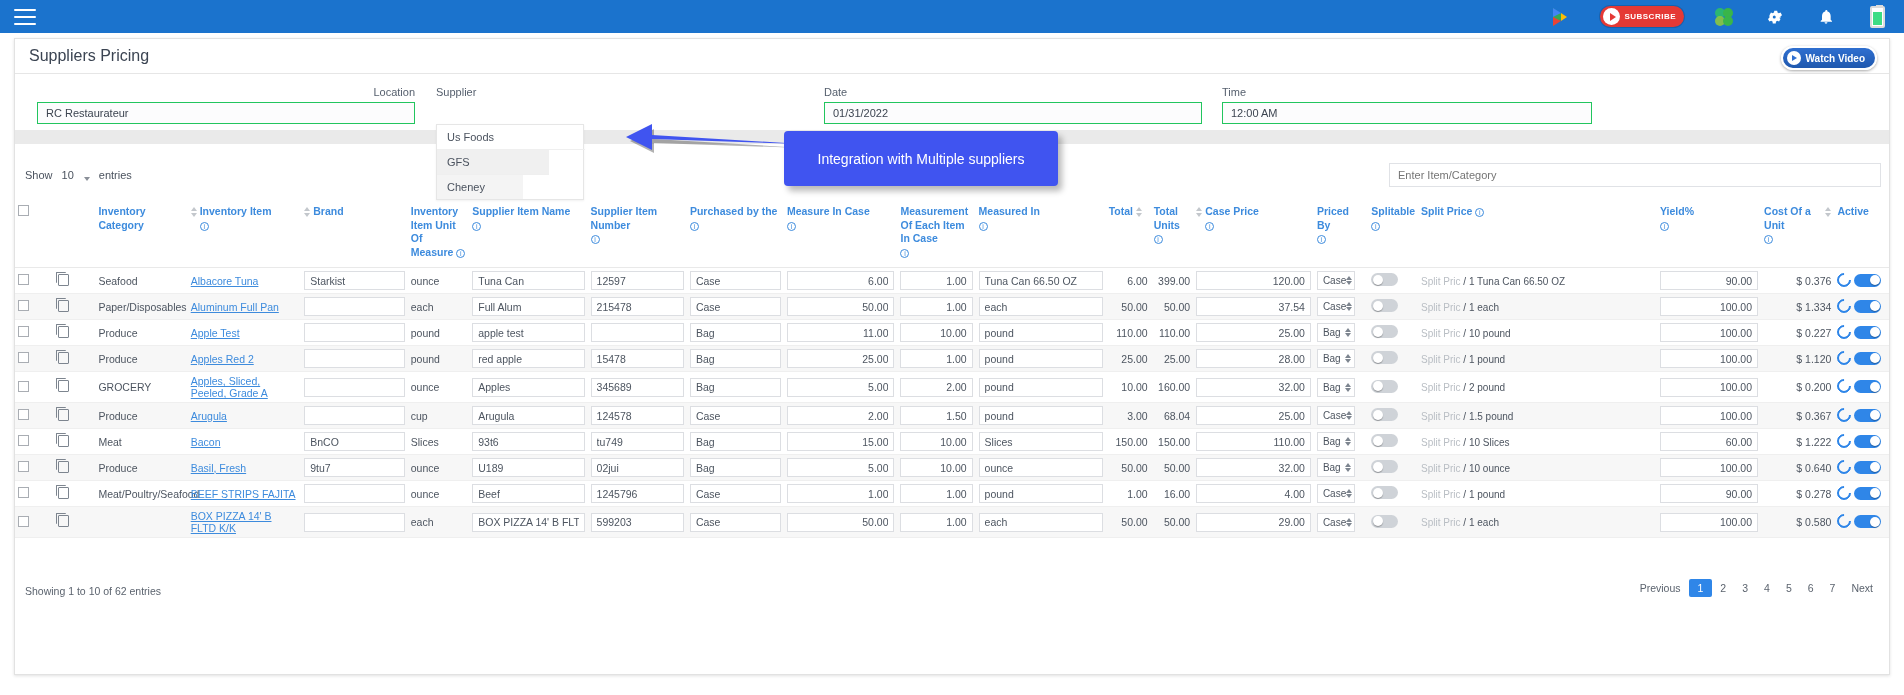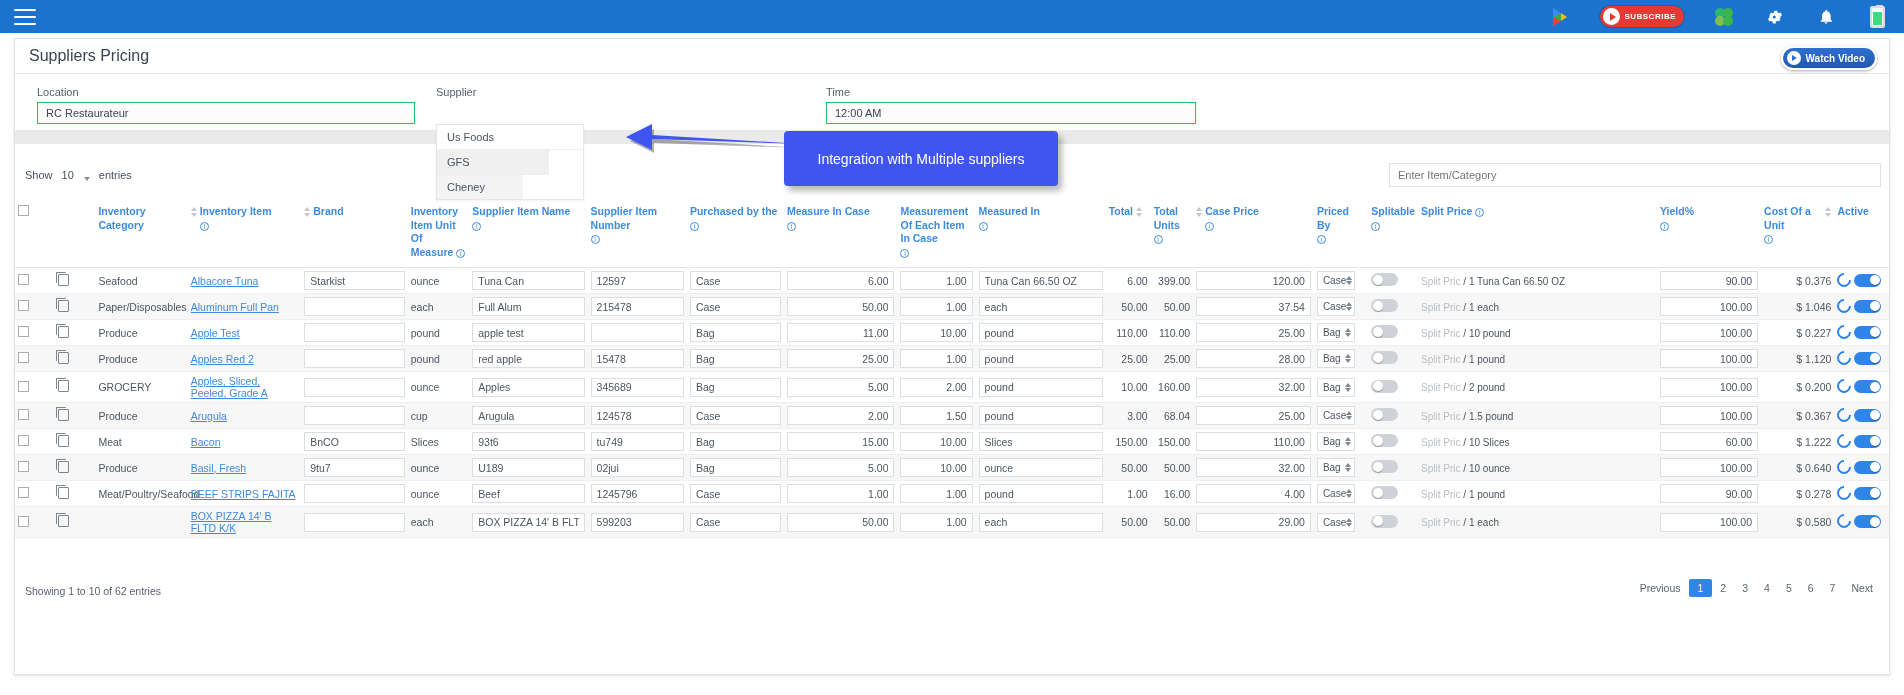--- a/index.html
+++ b/index.html
@@ -64,21 +64,21 @@
 
   
   .filters { display:flex; padding: 12px 14px 14px 14px; gap: 0; }
   .field { position: relative; }
   .field-label { font-size: 11px; color:#555f6d; margin-bottom: 4px; }
   .field-input {
     height: 22px; border: 1px solid #22c55e; background:#fcfcfd;
     font-size: 11px; color:#3c4450; padding: 0 8px;
     display:flex; align-items:center;
   }
-  .f-location { width: 378px; margin-left: 8px; }
+  .f-location { width: 378px; margin-left: 8px; text-align: right; }
   .f-supplier { width: 370px; margin-left: 21px; }
   .f-date     { width: 378px; margin-left: 18px; }
   .f-time     { width: 370px; margin-left: 20px; }
 
   .dropdown {
     position: absolute; left: 0; top: 38px; width: 148px;
     background: #fff; border: 1px solid #e6e6e6; z-index: 30;
     box-shadow: 0 1px 2px rgba(0,0,0,.06);
   }
   .dd-item { font-size: 11px; color:#4a525e; padding: 6px 10px; cursor:pointer; border-bottom: 1px solid #efefef; }
@@ -243,20 +243,24 @@
 
       <div class="field f-supplier">
         <div class="field-label">Supplier</div>
         <div class="dropdown">
           <div class="dd-item wide">Us Foods</div>
           <div class="dd-item hov">GFS</div>
           <div class="dd-item hov2">Cheney</div>
         </div>
       </div>
 
+      <div class="field f-date">
+        <div class="field-label">Date</div>
+        <div class="field-input">01/31/2022</div>
+      </div>
 
       <div class="field f-time">
         <div class="field-label">Time</div>
         <div class="field-input">12:00 AM</div>
       </div>
     </div>
 
     <div class="grey-strip"></div>
 
     <div class="table-area">
@@ -457,21 +461,21 @@
                   <span>Case</span>
                   <span class="updown">
                     <i class="u"></i>
                     <i class="d"></i>
                   </span>
                 </div>
               </td>
               <td><span class="toggle"><span class="knob"></span></span></td>
               <td><span class="splitprice">Split Pric</span> <span class="splitsuffix">/ 1 each</span></td>
               <td><input class="cell-input num" value="100.00" style=""></td>
-              <td class="num-plain">$ 1.046</td>
+              <td class="num-plain">$ 1.334</td>
               <td><span class="refresh-ico"></span> <span class="toggle on"><span class="knob"></span></span></td>
             </tr>
             <tr>
               <td><span class="chk"></span></td>
               <td><span class="copy-ico"></span></td>
               <td class="plain">Produce</td>
               <td class="plain"><span class="link">Apple Test</span></td>
               <td><input class="cell-input" value="" style=""></td>
               <td class="plain">pound</td>
               <td><input class="cell-input" value="apple test" style=""></td>

